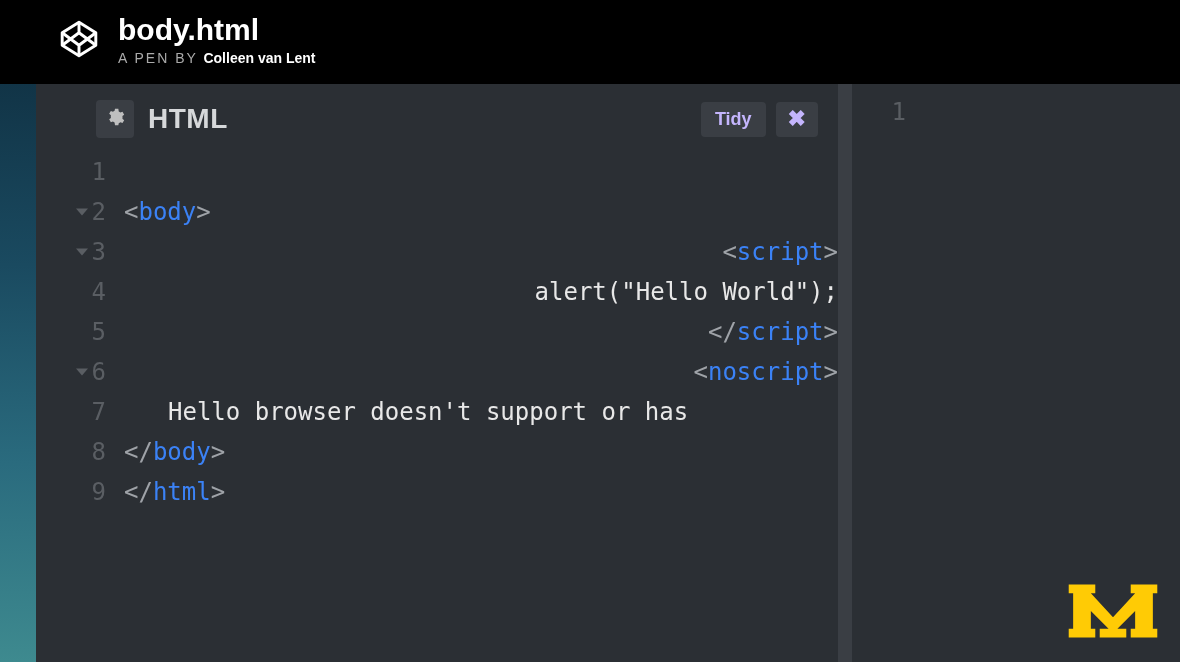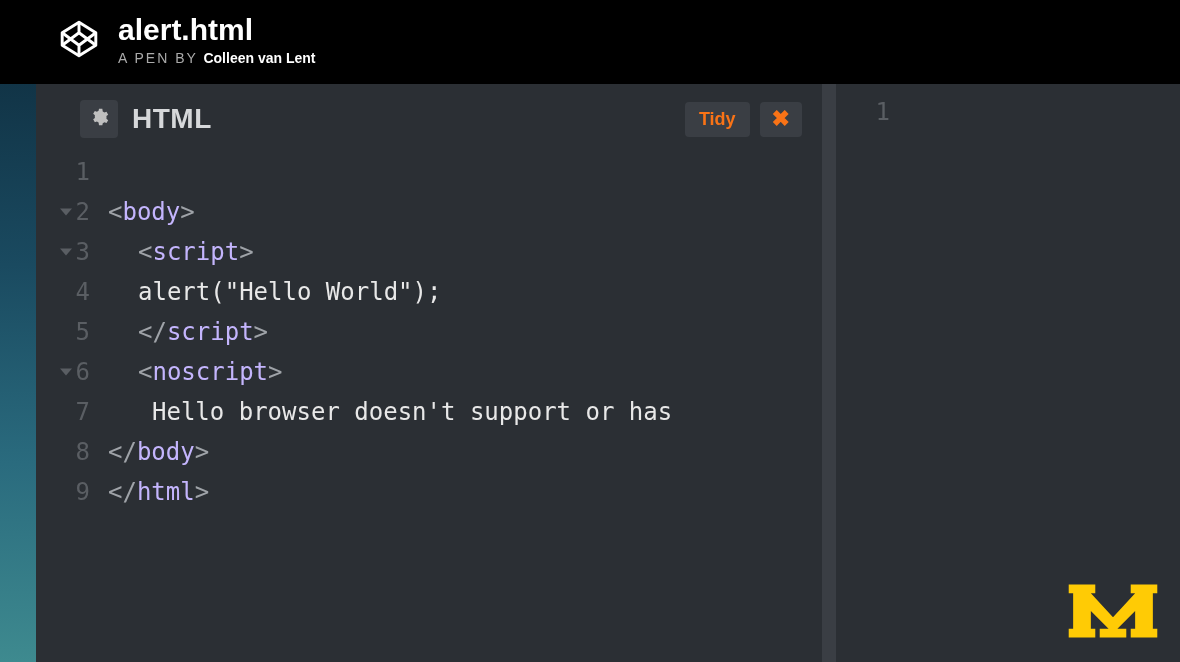--- a/index.html
+++ b/index.html
@@ -57,21 +57,21 @@
     .pen-author {
       color: #fff;
       font-weight: 700;
       letter-spacing: 0;
     }
     .panels {
       flex: 1;
       display: flex;
       position: relative;
       z-index: 1;
-      margin-left: 36px;
+      margin-left: 52px;
       background: #2b2f34;
     }
     .panel {
       display: flex;
       flex-direction: column;
       position: relative;
     }
     .panel-html {
       flex: 0 0 800px;
       border-right: 14px solid #3a3e44;
@@ -102,21 +102,21 @@
       color: #d6d8da;
       letter-spacing: 0.5px;
     }
     .panel-actions {
       margin-left: auto;
       display: flex;
       gap: 10px;
     }
     .action-btn {
       background: #3a3e44;
-      color: #f97316;
+      color: #c4b5fd;
       font-weight: 700;
       font-size: 18px;
       padding: 7px 14px;
       border-radius: 4px;
       cursor: pointer;
       display: flex;
       align-items: center;
       justify-content: center;
     }
     .close-x { font-size: 22px; line-height: 1; padding: 6px 12px; }
@@ -151,24 +151,24 @@
       height: 0;
       border-left: 6px solid transparent;
       border-right: 6px solid transparent;
       border-top: 7px solid #5a5e63;
     }
     .code {
       white-space: pre;
       flex: 1;
     }
     .tag-bracket { color: #9fa3a8; }
-    .tag-name { color: #c4b5fd; }
+    .tag-name { color: #3b82f6; }
     .code-plain { color: #e8e8e8; }
     .indent-1 { padding-left: 0; }
-    .indent-2 { padding-left: 30px; }
+    .indent-2 { padding-left: 30px; text-align: right; }
     .indent-3 { padding-left: 44px; }
     .indent-4 { padding-left: 102px; }
     .logo-m {
       position: absolute;
       right: 22px;
       bottom: 16px;
       z-index: 5;
     }
     .logo-m svg { width: 90px; height: 62px; }
   </style>
@@ -179,21 +179,21 @@
   <div class="sidebar-sliver"></div>
 
   <div class="topbar">
     <div class="logo-icon">
       <svg viewBox="0 0 100 100" fill="none" stroke="#fff" stroke-width="7" stroke-linejoin="round">
         <path d="M50 10 L90 35 L90 65 L50 90 L10 65 L10 35 Z"></path>
         <path d="M50 10 L50 35 M50 90 L50 65 M10 35 L50 65 L90 35 M10 65 L50 35 L90 65"></path>
       </svg>
     </div>
     <div class="title-block">
-      <div class="pen-title">alert.html</div>
+      <div class="pen-title">body.html</div>
       <div class="pen-byline">
         <span>A PEN BY </span><span class="pen-author">Colleen van Lent</span>
       </div>
     </div>
   </div>
 
   <div class="panels">
 
     <div class="panel panel-html">
       <div class="panel-header">

